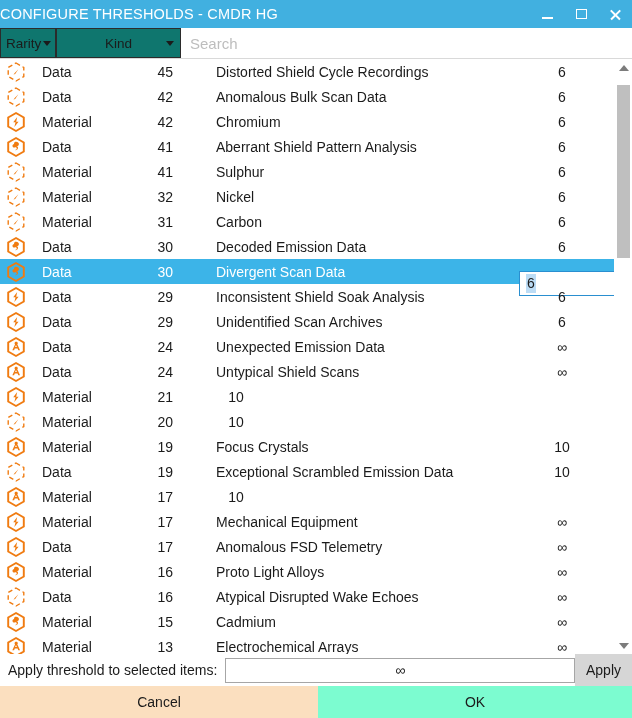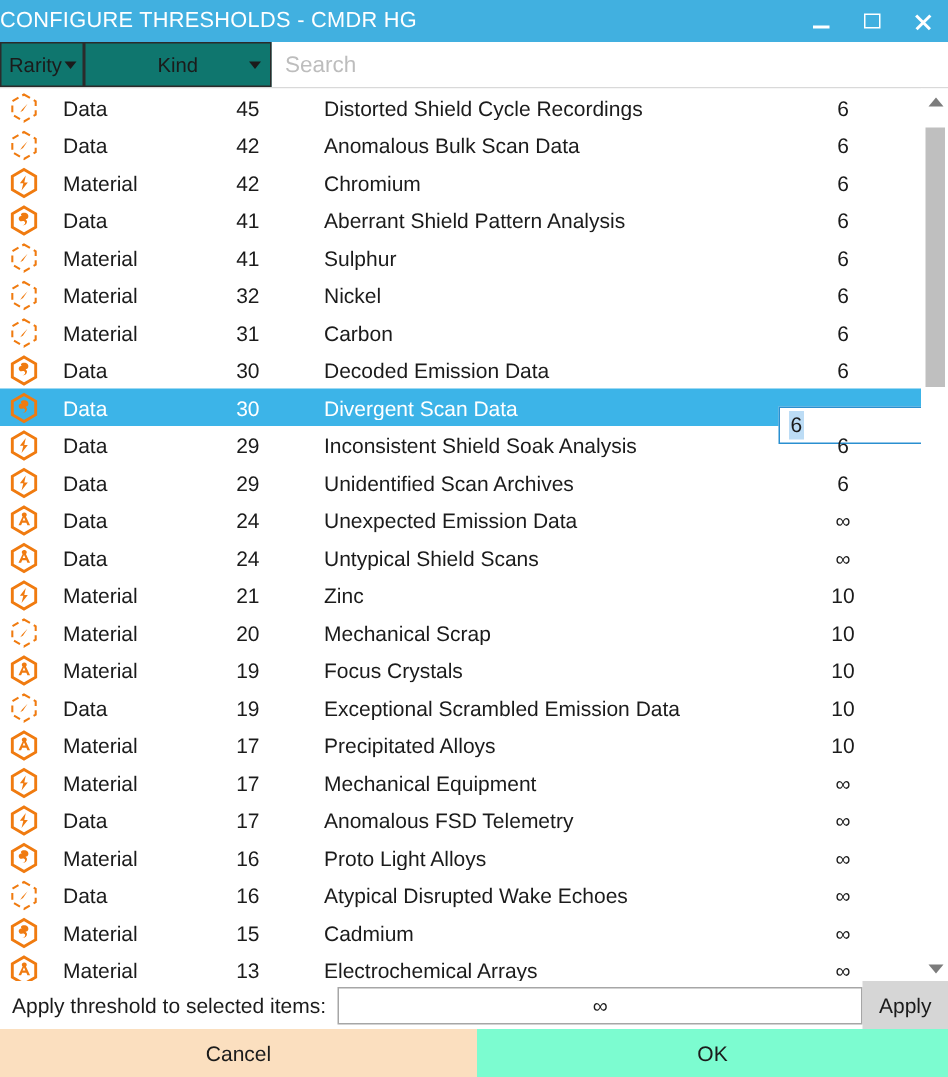--- a/index.html
+++ b/index.html
@@ -525,33 +525,31 @@
         </div>
         <div class="row">
           <div class="cell-icon">
             <svg viewBox="0 0 24 24" class="hexicon">
               <polygon points="12,2.2 20.5,7.1 20.5,16.9 12,21.8 3.5,16.9 3.5,7.1" fill="none" stroke="#f07b10" stroke-width="2.1"></polygon>
               <path fill="#f07b10" d="M13.3 6.6 L9.0 12.2 L11.5 12.2 L10.2 17.4 L14.8 11.6 L12.2 11.6 Z"></path>
             </svg>
           </div>
           <div class="cell-kind">Material</div>
           <div class="cell-count">21</div>
-          <div class="cell-name">Zinc</div>
           <div class="cell-threshold">10</div>
         </div>
         <div class="row">
           <div class="cell-icon">
             <svg viewBox="0 0 24 24" class="hexicon">
               <polygon points="12,2.2 20.5,7.1 20.5,16.9 12,21.8 3.5,16.9 3.5,7.1" fill="none" stroke="#f07b10" stroke-width="1.5" stroke-dasharray="5 3.2"></polygon>
               <path fill="#f07b10" d="M14.6 8.9 L10.6 13.1 L9.3 15.1 L11.3 13.8 Z"></path>
             </svg>
           </div>
           <div class="cell-kind">Material</div>
           <div class="cell-count">20</div>
-          <div class="cell-name">Mechanical Scrap</div>
           <div class="cell-threshold">10</div>
         </div>
         <div class="row">
           <div class="cell-icon">
             <svg viewBox="0 0 24 24" class="hexicon">
               <polygon points="12,2.2 20.5,7.1 20.5,16.9 12,21.8 3.5,16.9 3.5,7.1" fill="none" stroke="#f07b10" stroke-width="2.1"></polygon>
               <path fill="#f07b10" d="M12 6.2 c-.9 0-1.6 .7-1.6 1.6 c0 .5 .2 .9 .6 1.2 l-3.0 6.5 l1.9 0 l.8-1.9 l3.0 0 l.8 1.9 l1.9 0 l-3.0-6.5 c.4-.3 .6-.7 .6-1.2 c0-.9-.7-1.6-1.6-1.6 Z M11.0 12.0 l1.0-2.2 l1.0 2.2 Z"></path>
             </svg>
           </div>
           <div class="cell-kind">Material</div>
@@ -573,21 +571,20 @@
         </div>
         <div class="row">
           <div class="cell-icon">
             <svg viewBox="0 0 24 24" class="hexicon">
               <polygon points="12,2.2 20.5,7.1 20.5,16.9 12,21.8 3.5,16.9 3.5,7.1" fill="none" stroke="#f07b10" stroke-width="2.1"></polygon>
               <path fill="#f07b10" d="M12 6.2 c-.9 0-1.6 .7-1.6 1.6 c0 .5 .2 .9 .6 1.2 l-3.0 6.5 l1.9 0 l.8-1.9 l3.0 0 l.8 1.9 l1.9 0 l-3.0-6.5 c.4-.3 .6-.7 .6-1.2 c0-.9-.7-1.6-1.6-1.6 Z M11.0 12.0 l1.0-2.2 l1.0 2.2 Z"></path>
             </svg>
           </div>
           <div class="cell-kind">Material</div>
           <div class="cell-count">17</div>
-          <div class="cell-name">Precipitated Alloys</div>
           <div class="cell-threshold">10</div>
         </div>
         <div class="row">
           <div class="cell-icon">
             <svg viewBox="0 0 24 24" class="hexicon">
               <polygon points="12,2.2 20.5,7.1 20.5,16.9 12,21.8 3.5,16.9 3.5,7.1" fill="none" stroke="#f07b10" stroke-width="2.1"></polygon>
               <path fill="#f07b10" d="M13.3 6.6 L9.0 12.2 L11.5 12.2 L10.2 17.4 L14.8 11.6 L12.2 11.6 Z"></path>
             </svg>
           </div>
           <div class="cell-kind">Material</div>

